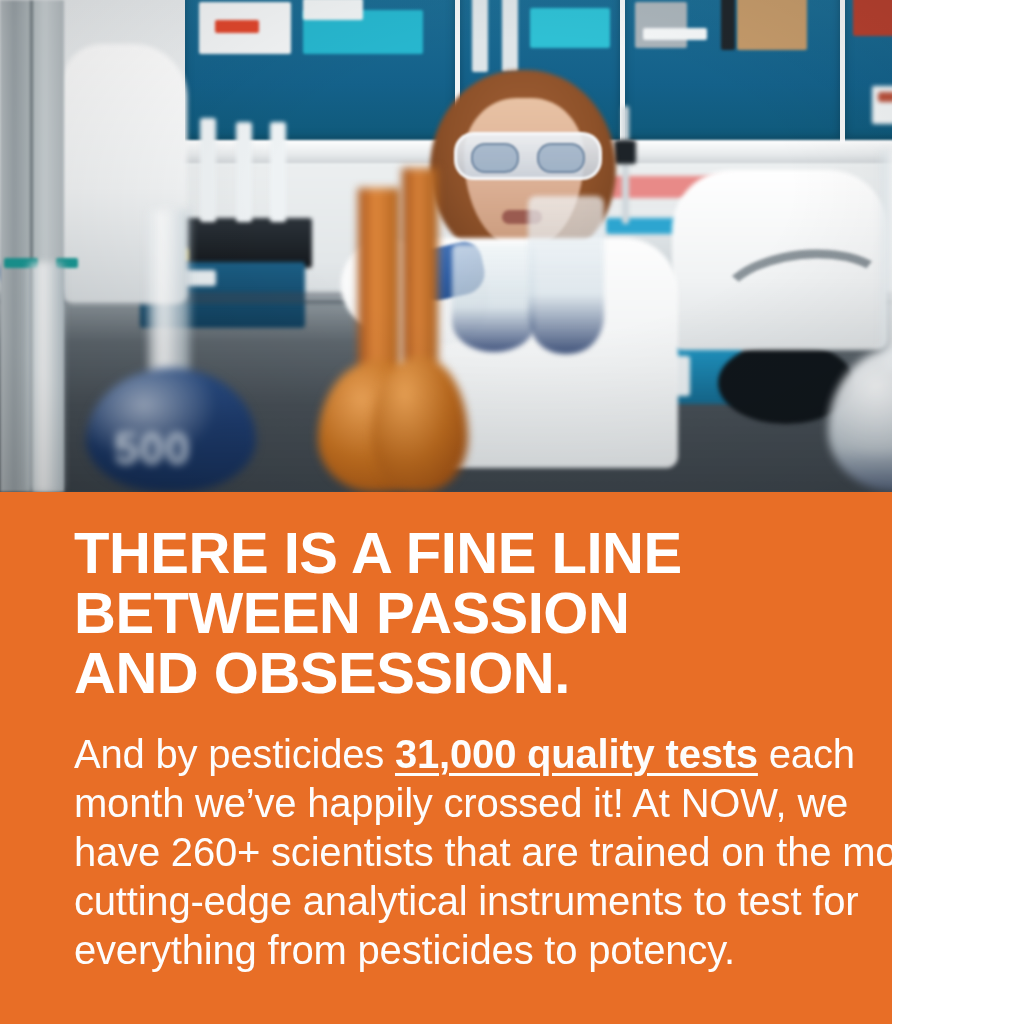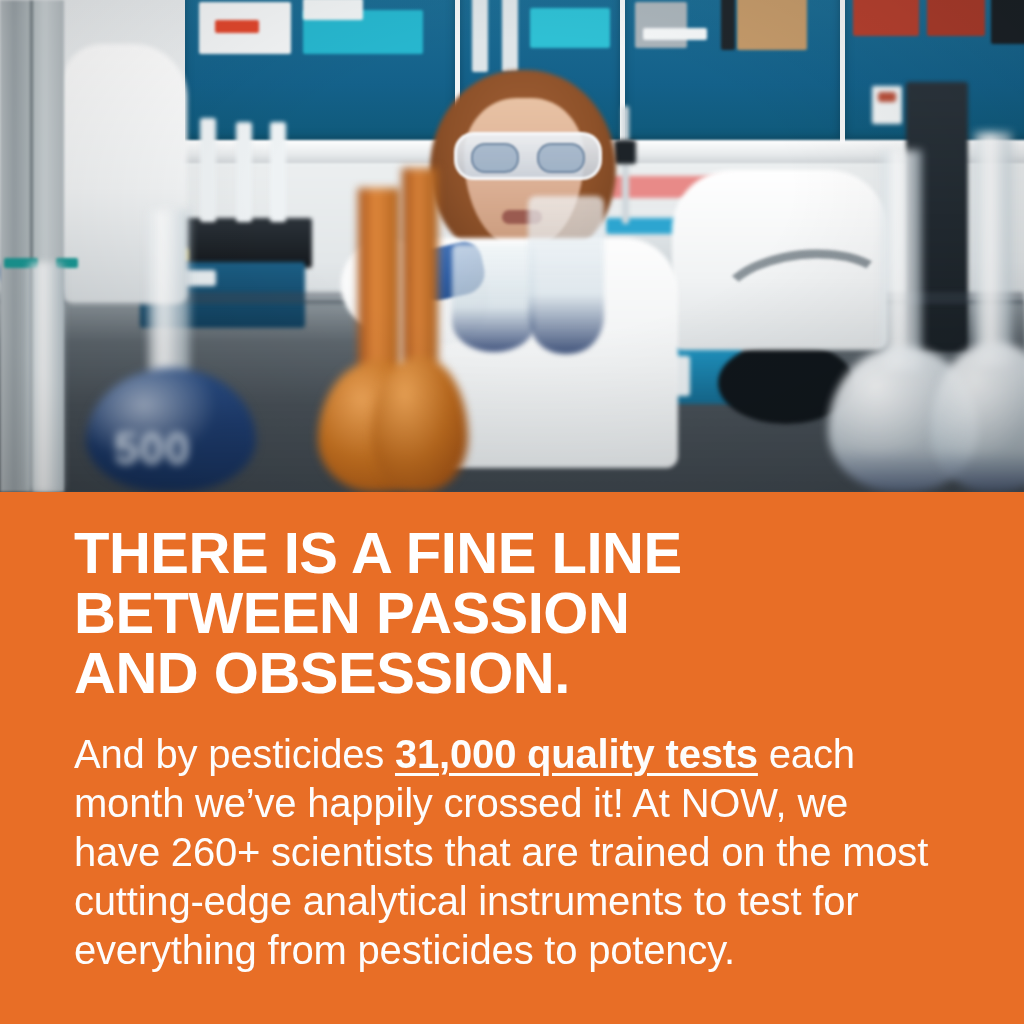--- a/index.html
+++ b/index.html
@@ -7,21 +7,21 @@
     margin: 0;
     padding: 0;
     background: #ffffff;
   }
   body {
     font-family: "Liberation Sans", sans-serif;
   }
 
   .canvas {
     position: relative;
-    width: 1024px;
+    width: 892px;
     height: 1024px;
     overflow: hidden;
     background: #be185d;
   }
 
   
   .photo {
     position: absolute;
     left: 0;
     top: 0;

